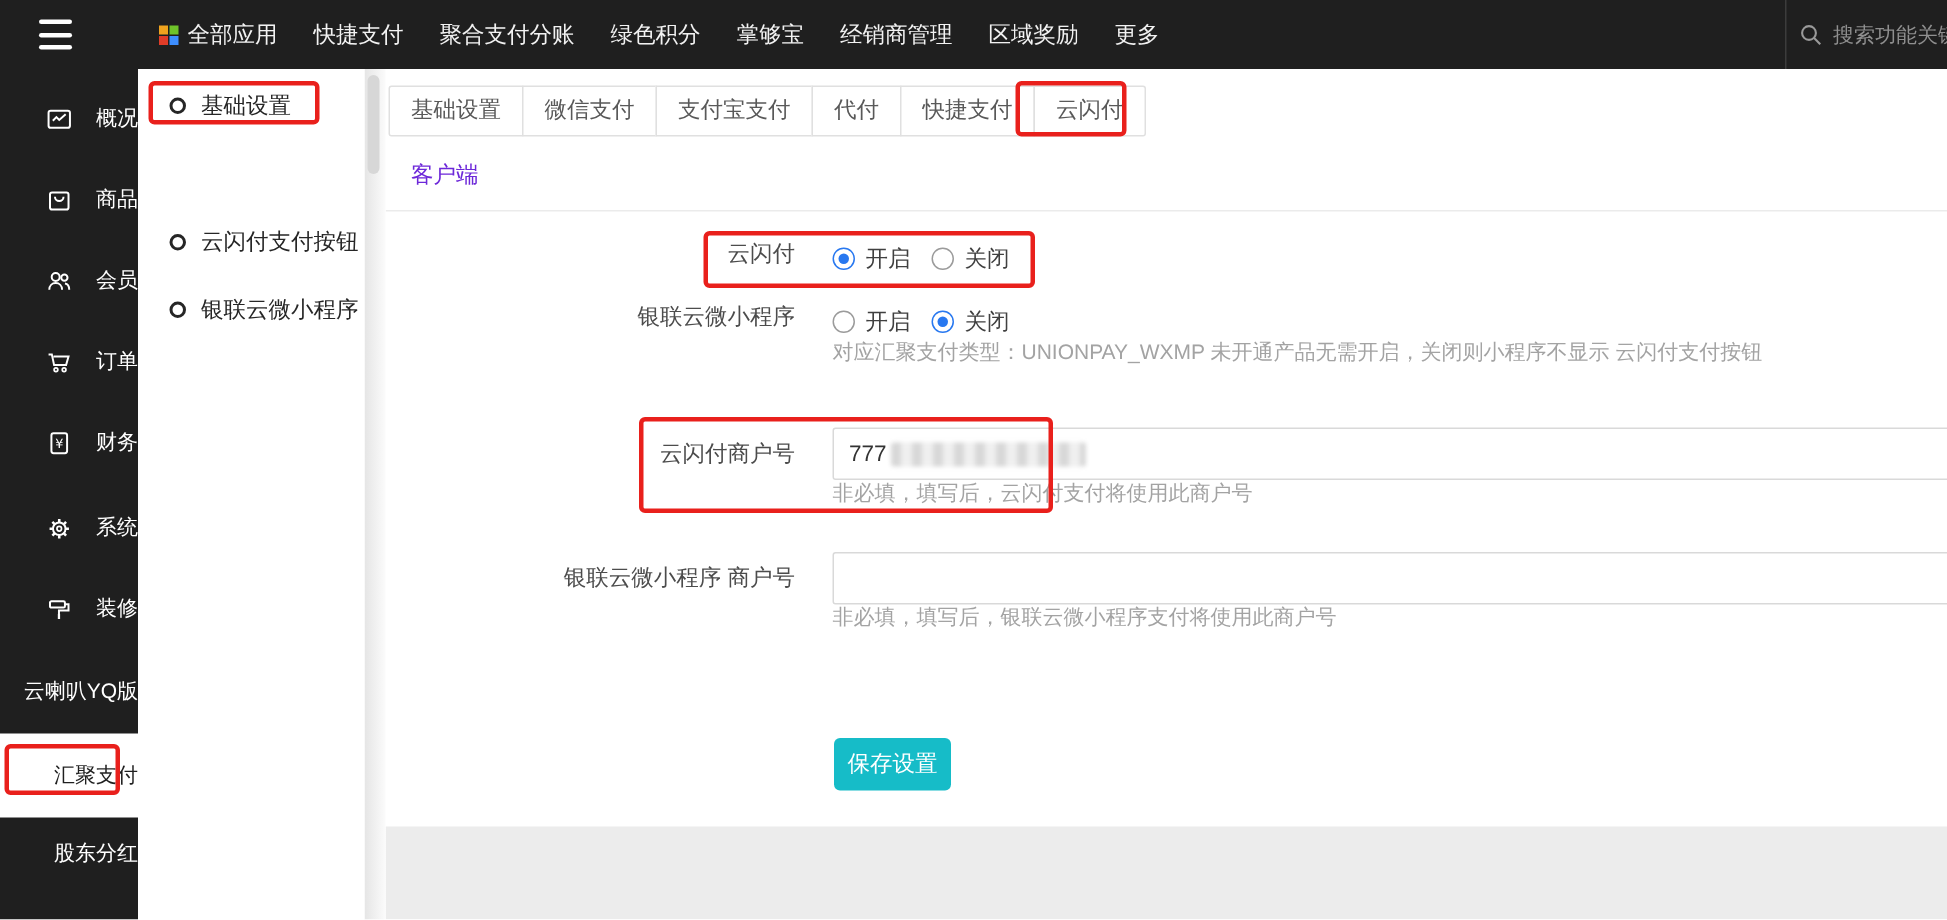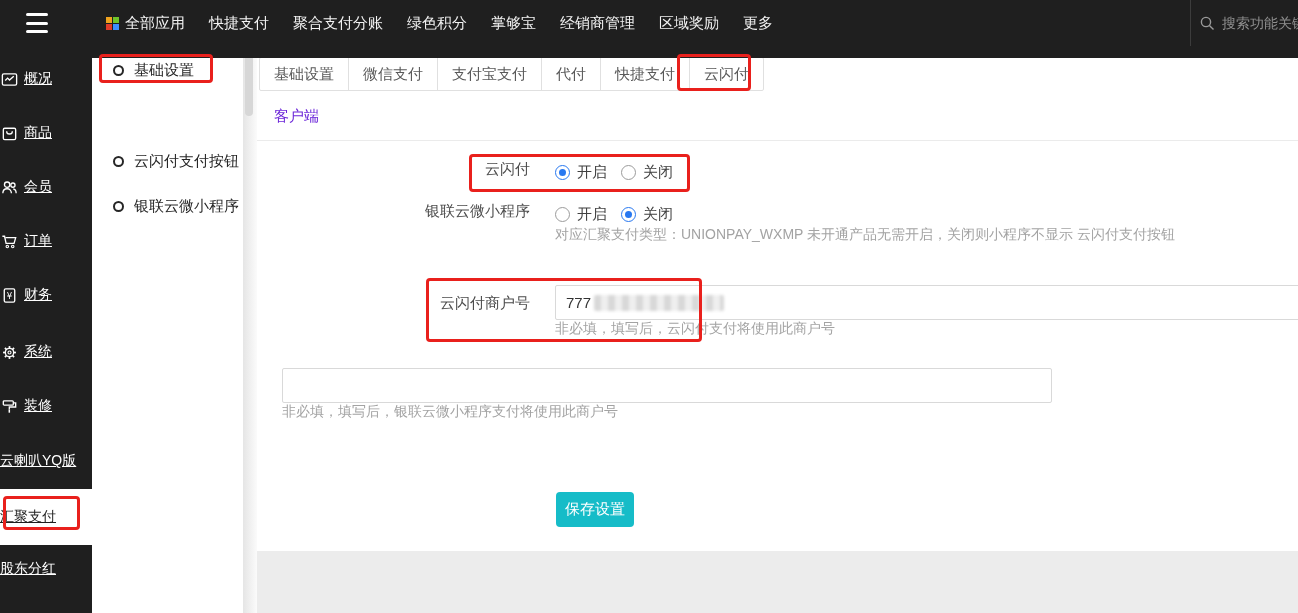--- a/index.html
+++ b/index.html
@@ -3,34 +3,34 @@
 <meta charset="utf-8">
 <style>
   * { margin:0; padding:0; box-sizing:border-box; }
   html,body { width:1298px; height:613px; }
   body {
     position:relative; overflow:hidden; background:#fff;
     font-family:"Liberation Sans","DejaVu Sans",sans-serif;
     -webkit-font-smoothing:antialiased;
   }
   
-  .topbar { position:absolute; left:0; top:0; width:1298px; height:58px; background:#1f1f1f; z-index:10; }
+  .topbar { position:absolute; left:0; top:0; width:1298px; height:46px; background:#1f1f1f; z-index:10; }
   .hamburger { position:absolute; left:26px; top:13px; width:22px; height:20px; display:flex; flex-direction:column; justify-content:space-between; cursor:pointer; }
   .hamburger i { display:block; height:3px; background:#fff; border-radius:2px; }
   .topnav { position:absolute; left:106px; top:0; height:46px; display:flex; align-items:center; gap:24px; }
   .topnav .tn-item { color:#f2f2f2; font-size:15px; white-space:nowrap; cursor:pointer; display:flex; align-items:center; gap:6px; }
   .grid-icon { width:13px; height:13px; display:grid; grid-template-columns:6px 6px; grid-template-rows:6px 6px; gap:1px; }
   .grid-icon i { display:block; }
   .topsearch-divider { position:absolute; left:1190px; top:0; width:1px; height:46px; background:#3c3c3c; }
   .topsearch { position:absolute; left:1199px; top:0; height:46px; display:flex; align-items:center; gap:6px; }
   .topsearch input { width:92px; background:transparent; border:none; outline:none; color:#cfcfcf; font-size:14px; }
   .topsearch input::placeholder { color:#8f8f8f; }
   
   .sidebar { position:absolute; left:0; top:46px; width:92px; height:567px; background:#1f1f1f; z-index:5; }
-  .side-item { position:absolute; left:0; width:92px; height:22px; display:flex; align-items:center; justify-content:flex-start; gap:5px; color:#fff; font-size:14px; white-space:nowrap; cursor:pointer;text-decoration:underline; }
+  .side-item { position:absolute; left:0; width:92px; height:22px; display:flex; align-items:center; justify-content:flex-end; gap:15px; color:#fff; font-size:14px; white-space:nowrap; cursor:pointer; }
   .side-item svg { flex:0 0 auto; }
   .side-item.active { height:56px; background:#fff; color:#1f1f1f; }
   
   .subsidebar { position:absolute; left:92px; top:46px; width:151px; height:567px; background:#fff; z-index:4; }
   .sub-item { position:absolute; left:0; width:151px; height:24px; display:flex; align-items:center; padding-left:21px; gap:10px; font-size:15px; color:#262626; cursor:pointer; white-space:nowrap; }
   .sub-bullet { width:11px; height:11px; border:2px solid #262626; border-radius:50%; flex:0 0 auto; }
   
   .sepstrip { position:absolute; left:243px; top:46px; width:14px; height:567px; background:linear-gradient(to right,#e5e5e5,#fbfbfb); z-index:3; }
   .scroll-thumb { position:absolute; left:2px; top:4px; width:8px; height:66px; background:#d7d7d7; border-radius:4px; }
   
@@ -248,20 +248,21 @@
     <div class="f-ctrl">
       <div class="f-input-div">
         <span>777</span>
         <span class="redacted"></span>
       </div>
       <div class="help-text">非必填，填写后，云闪付支付将使用此商户号</div>
     </div>
   </div>
 
   <div class="form-row" style="top:322px">
+    <div class="f-label label-mid">银联云微小程序 商户号</div>
     <div class="f-ctrl">
       <input type="text" class="f-input" style="">
       <div class="help-text">非必填，填写后，银联云微小程序支付将使用此商户号</div>
     </div>
   </div>
 
   <button class="save-btn">保存设置</button>
 
   <div class="content-bottom"></div>
 </div>

